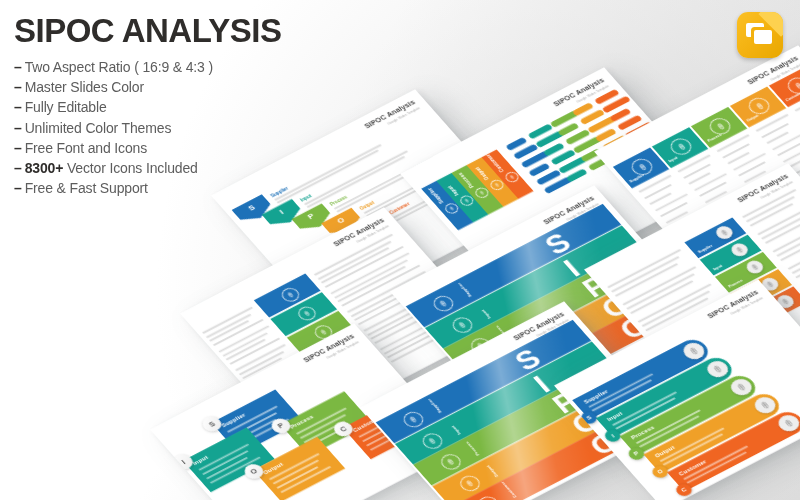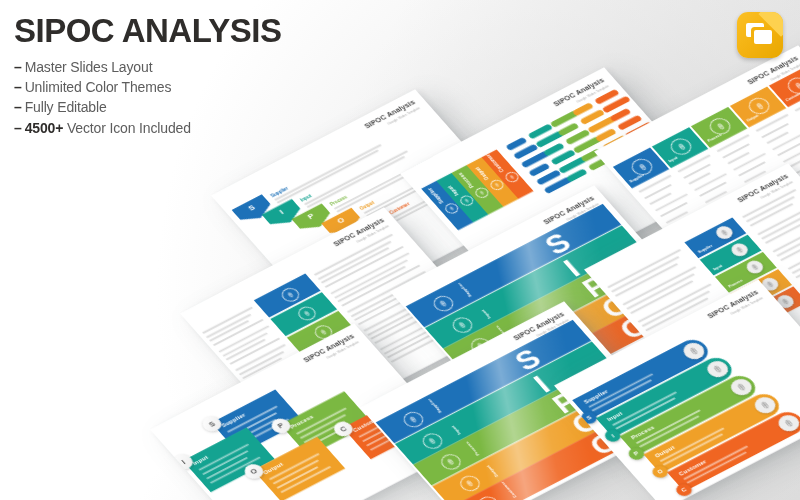--- a/index.html
+++ b/index.html
@@ -860,24 +860,27 @@
             </svg>
           </div>
           <div class="badge" style="left:22px;top:137px;width:14px;height:14px;font-size:6px;background:#f06522;color:#fff;">C</div>
         </div>
       </div>
     </div>
 
   <div id="leftpanel">
     <h1 id="title">SIPOC ANALYSIS</h1>
     <ul class="feat" id="featlist">
-        <li><span class="dash">–</span><span>Master Slides Layout</span></li>
+        <li><span class="dash">–</span><span>Two Aspect Ratio ( 16:9 &amp; 4:3 )</span></li>
+        <li><span class="dash">–</span><span>Master Slides Color</span></li>
+        <li><span class="dash">–</span><span>Fully Editable</span></li>
         <li><span class="dash">–</span><span>Unlimited Color Themes</span></li>
-        <li><span class="dash">–</span><span>Fully Editable</span></li>
-        <li><span class="dash">–</span><b>4500+</b><span> Vector Icon Included</span></li>
+        <li><span class="dash">–</span><span>Free Font and Icons</span></li>
+        <li><span class="dash">–</span><b>8300+</b><span> Vector Icons Included</span></li>
+        <li><span class="dash">–</span><span>Free &amp; Fast Support</span></li>
       </ul>
   </div>
 
   <div id="logo">
     <div class="logo-sq">
       <div class="logo-glyph">
         <div class="lg-back"></div>
           <div class="lg-front"></div>
       </div>
     </div>

